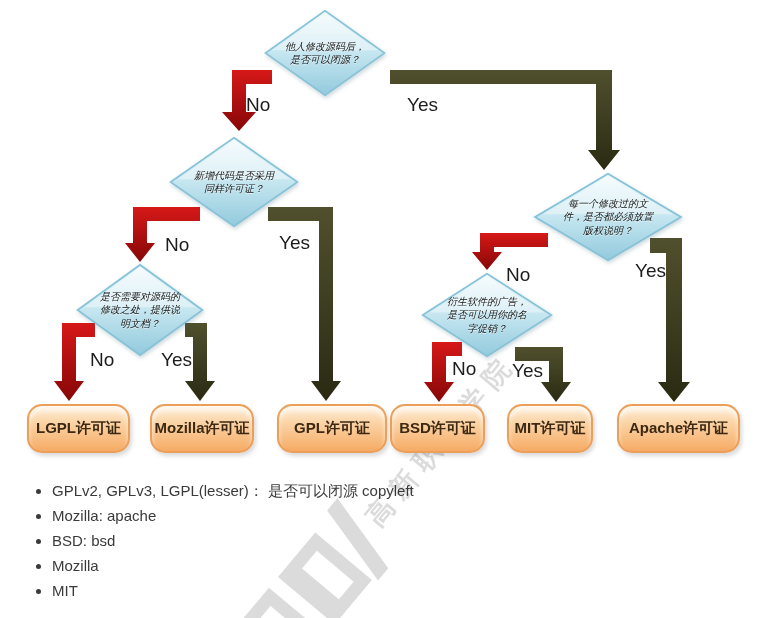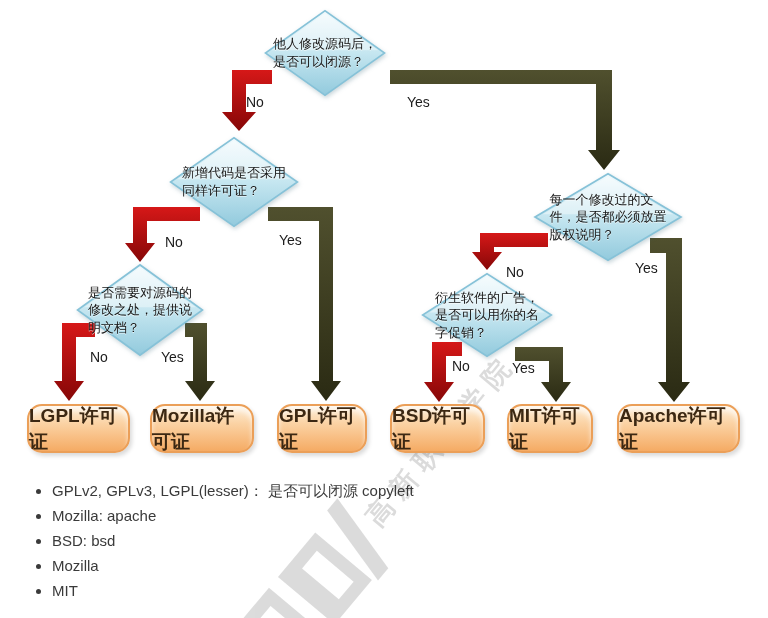--- a/index.html
+++ b/index.html
@@ -19,34 +19,34 @@
   .wm-a{width:58px;height:74px;border:13px solid currentColor;}
   .wm-b{width:58px;height:74px;border:13px solid currentColor;border-left-width:22px;}
   .wm-c{width:16px;height:84px;background:currentColor;transform:skewX(-14deg);}
   .wm-text{font-size:27px;font-weight:bold;letter-spacing:9px;white-space:nowrap;}
   
   .diamond{position:absolute;z-index:3;}
   .diamond svg{position:absolute;left:0;top:0;width:100%;height:100%;
     filter:drop-shadow(1px 2px 2px rgba(40,90,110,.25));}
   .dtext{
     position:absolute;inset:0;display:flex;align-items:center;justify-content:center;
-    text-align:left;white-space:pre-line;font-size:13px;line-height:1.35;
-    color:#161616;text-shadow:0 1px 0 rgba(255,255,255,.65);z-index:4;
+    text-align:center;white-space:pre-line;font-size:10px;line-height:1.35;
+    color:#161616;text-shadow:0 1px 0 rgba(255,255,255,.65);z-index:4;font-style:italic;
   }
   
   .lbox{
     position:absolute;top:404px;height:49px;z-index:3;box-sizing:border-box;
     border:2px solid #eb9f58;border-radius:15px;
     background:linear-gradient(180deg,#fdeed8 0%,#fbd3a5 38%,#f5ab64 100%);
     box-shadow:2px 3px 4px rgba(0,0,0,.15), inset 0 5px 5px rgba(255,255,255,.65);
     display:flex;align-items:center;justify-content:center;
   }
-  .lbox span{font-size:19px;font-weight:bold;color:#3c2813;}
+  .lbox span{font-size:15px;font-weight:bold;color:#3c2813;}
   
-  .edge-label{position:absolute;z-index:4;font-size:14px;color:#1c1c1c;}
+  .edge-label{position:absolute;z-index:4;font-size:19px;color:#1c1c1c;}
   
   .notes{
     position:absolute;left:30px;top:482px;z-index:3;margin:0;padding:0 0 0 22px;
     font-size:15px;color:#3a3a3a;
   }
   .notes li{margin:0 0 8px 0;line-height:17px;}
 </style>
 </head>
 <body>
 
@@ -145,21 +145,21 @@
   <span class="edge-label" style="left:635px;top:260px">Yes</span>
   <span class="edge-label" style="left:452px;top:358px">No</span>
   <span class="edge-label" style="left:512px;top:360px">Yes</span>
 
   <div class="lbox" style="left:27px;width:103px">
     <span>LGPL许可证</span>
     </div>
   <div class="lbox" style="left:150px;width:104px">
     <span>Mozilla许可证</span>
     </div>
-  <div class="lbox" style="left:277px;width:90px">
+  <div class="lbox" style="left:277px;width:110px">
     <span>GPL许可证</span>
     </div>
   <div class="lbox" style="left:390px;width:95px">
     <span>BSD许可证</span>
     </div>
   <div class="lbox" style="left:507px;width:86px">
     <span>MIT许可证</span>
     </div>
   <div class="lbox" style="left:617px;width:123px">
     <span>Apache许可证</span>

